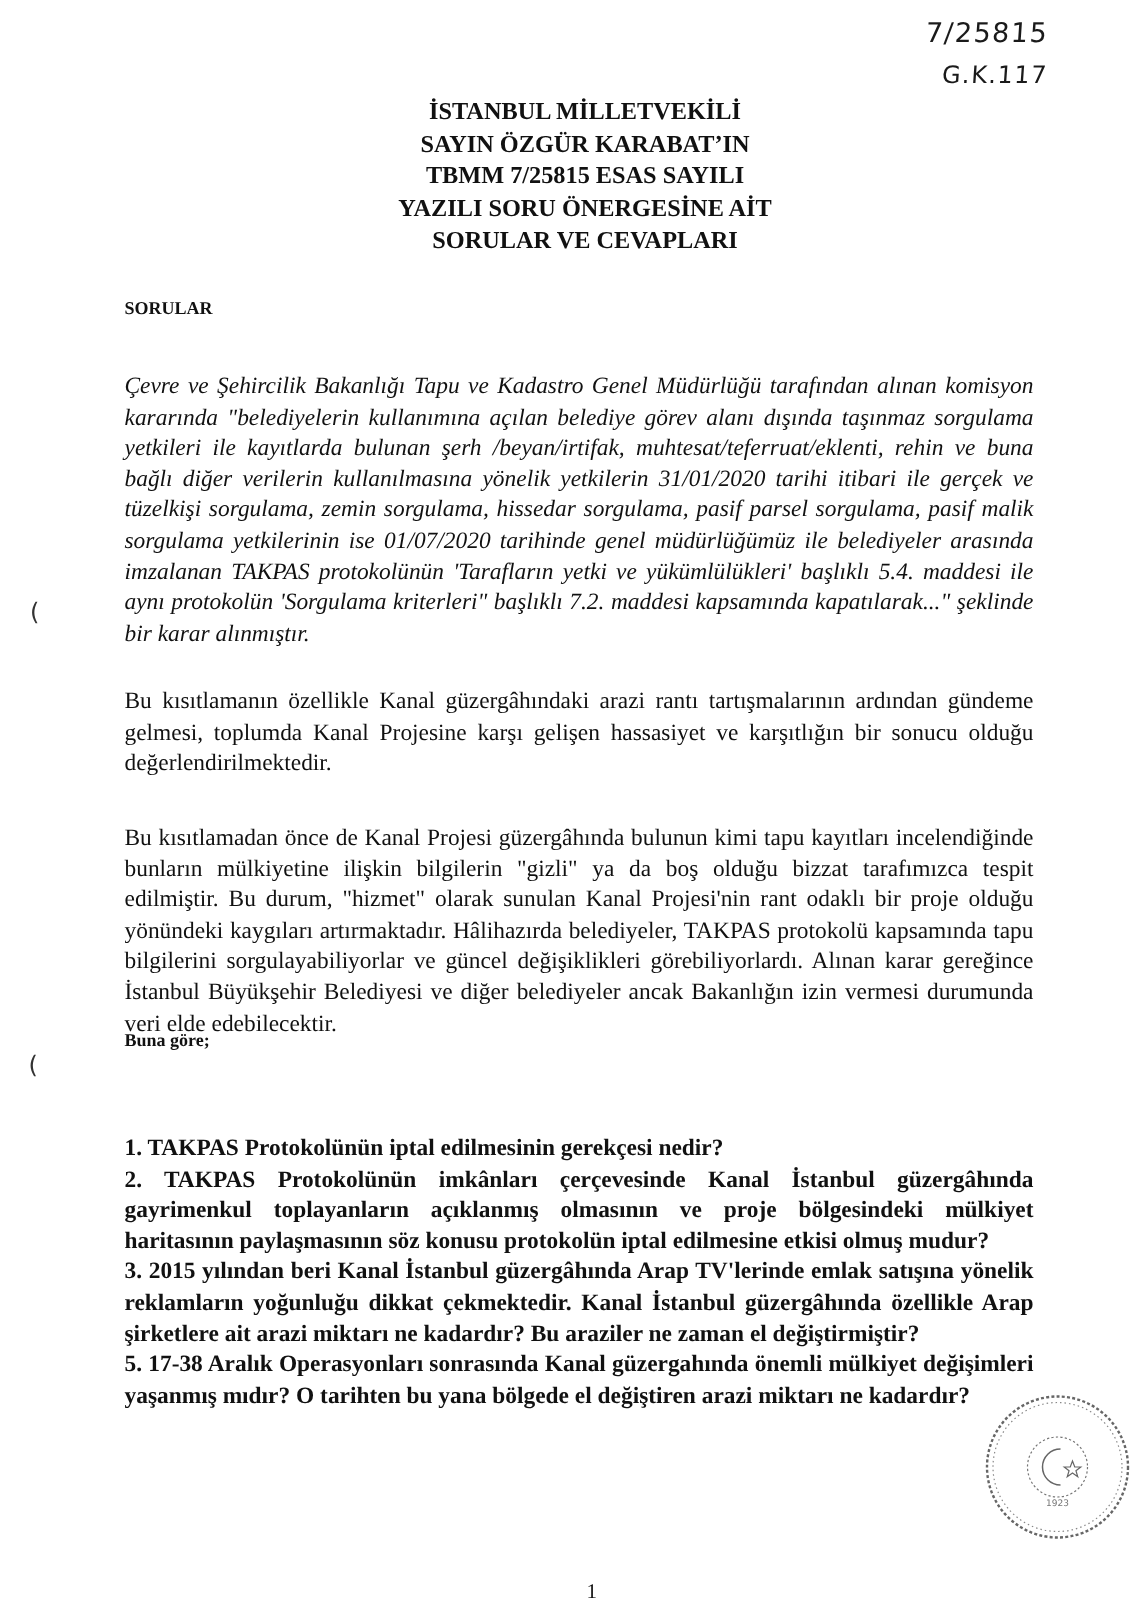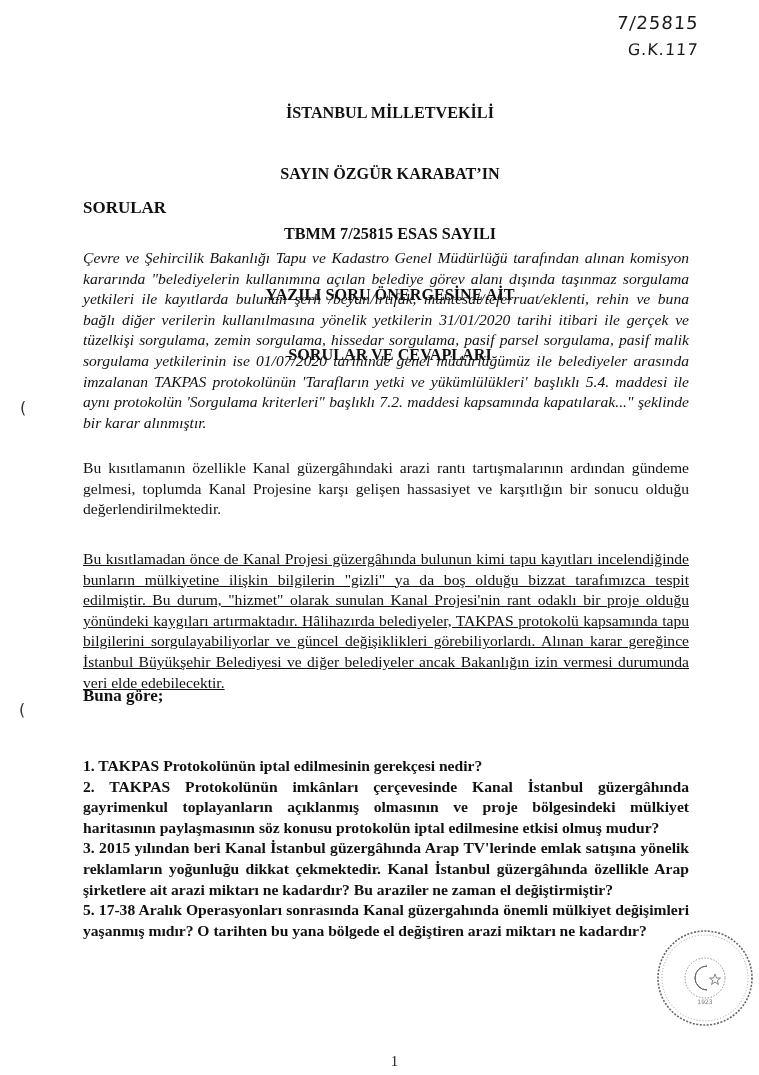--- a/index.html
+++ b/index.html
@@ -4,29 +4,29 @@
   <style>
     html, body { margin: 0; padding: 0; background: #ffffff; }
     body { width: 759px; height: 1075px; position: relative; overflow: hidden;
            font-family: "Liberation Serif", "DejaVu Serif", serif; color: #111; }
     .hand { position: absolute; font-family: "DejaVu Sans", sans-serif; color: #1a1a1a;
             font-size: 18px; letter-spacing: 1px; transform: skewX(-4deg); }
     #hand1 { left: 617px; top: 12px; }
     #hand2 { left: 628px; top: 40px; font-size: 16px; }
     .title-block { position: absolute; left: 230px; width: 320px; top: 64px; text-align: center;
                    font-weight: bold; font-size: 16.2px; line-height: 21.5px; }
-    .title-block div { white-space: nowrap; margin-top: 39px; }
-    .section-heading { position: absolute; left: 83px; font-weight: bold; font-size: 17px; }
+    .title-block div { white-space: nowrap; }
+    .section-heading { position: absolute; left: 83px; font-weight: bold; font-size: 12px; }
     #h-sorular { top: 198px; }
     #h-buna { top: 686px; }
     .para { position: absolute; left: 83px; width: 606px; font-size: 15.6px; line-height: 20.6px;
             text-align: justify; }
     #p1 { top: 248px; font-style: italic; }
     #p2 { top: 458px; }
-    #p3 { top: 549px; text-decoration: underline; }
+    #p3 { top: 549px; }
     #questions { top: 756px; font-weight: bold; }
     .q { text-align: justify; }
     .margin-mark { position: absolute; font-size: 16px; color: #333; font-family: "DejaVu Sans", sans-serif; }
     #mark1 { left: 20px; top: 398px; }
     #mark2 { left: 19px; top: 700px; }
     #page-num { position: absolute; left: 391px; top: 1054px; font-size: 14px; }
     #stamp { position: absolute; left: 655px; top: 928px; width: 100px; height: 100px; }
   </style>
 </head>
 <body>

